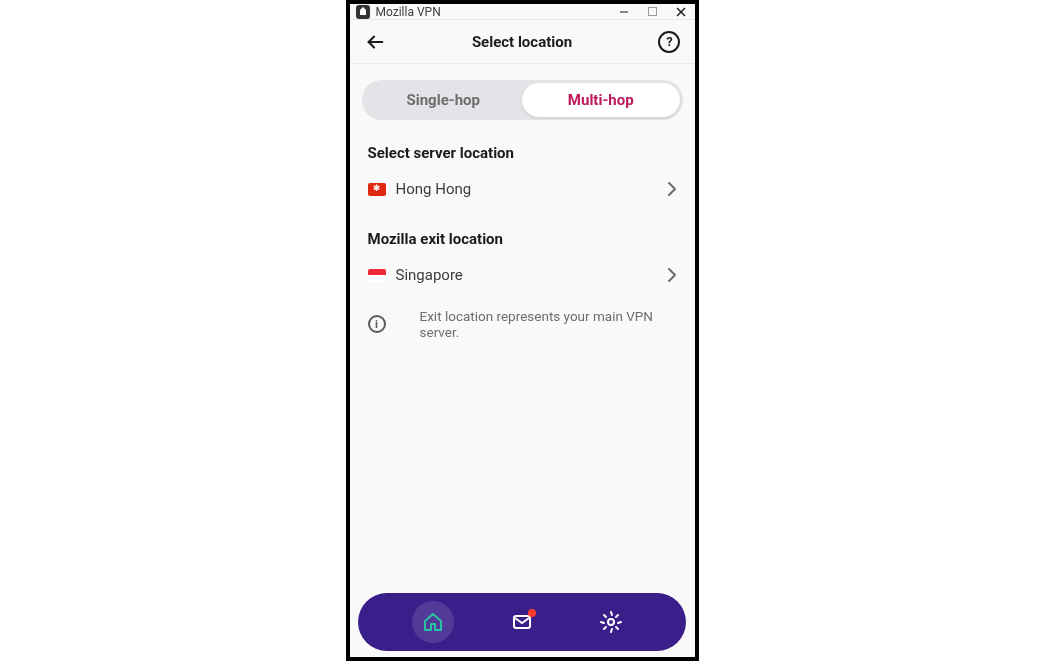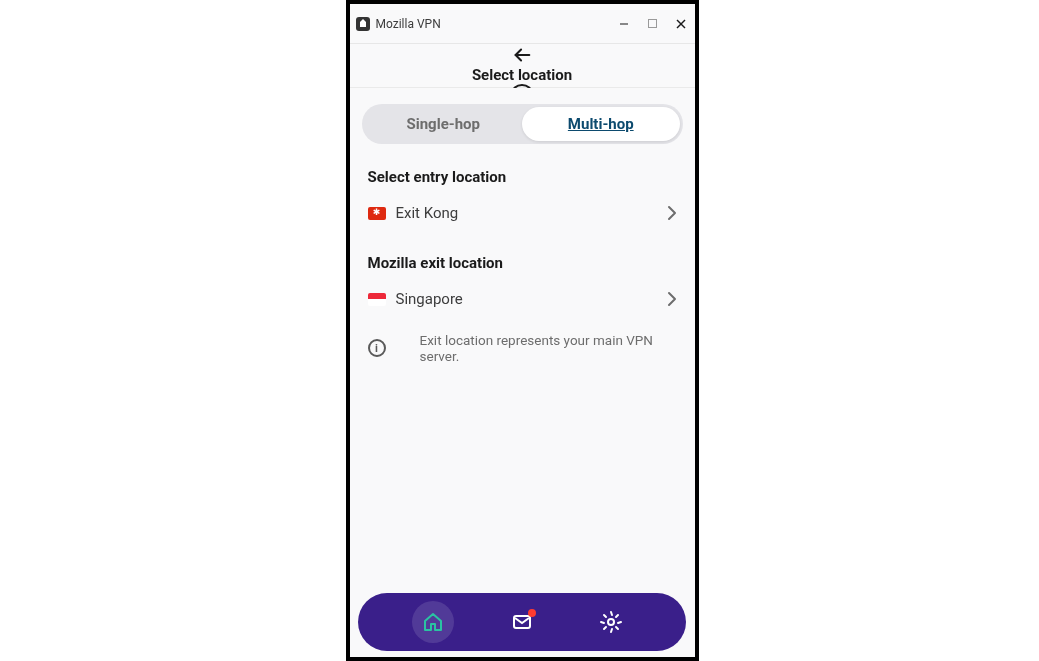--- a/index.html
+++ b/index.html
@@ -16,21 +16,21 @@
       width: 353px;
       height: 661px;
       border: 4px solid #000;
       background: #f9f9fa;
       display: flex;
       flex-direction: column;
       position: relative;
       margin-left: 5px;
     }
     .titlebar {
-      height: 40px;
+      height: 16px;
       display: flex;
       align-items: center;
       justify-content: space-between;
       padding: 0 8px 0 6px;
       background: #f9f9fa;
       border-bottom: 1px solid #e7e7e7;
       font-size: 12px;
       color: #3d3d3d;
     }
     .titlebar-left {
@@ -71,21 +71,20 @@
       background: transparent;
     }
     .header {
       height: 44px;
       display: flex;
       align-items: center;
       justify-content: space-between;
       padding: 0 14px;
       border-bottom: 1px solid #eaeaea;
       background: #f9f9fa;
-      flex-direction: column;
     }
     .back-icon svg { display: block; }
     .page-title {
       font-size: 15px;
       font-weight: 700;
       color: #1b1b1b;
     }
     .help-icon {
       width: 22px;
       height: 22px;
@@ -121,23 +120,22 @@
       font-weight: 700;
       border-radius: 20px;
       cursor: pointer;
     }
     .seg-item.inactive {
       color: #6d6d6d;
       justify-content: center;
     }
     .seg-item.active {
       background: #ffffff;
-      color: #0c4a6e;
+      color: #be185d;
       box-shadow: 0 1px 3px rgba(0,0,0,0.1);
-      text-decoration: underline;
     }
     .section-label {
       font-size: 15px;
       font-weight: 700;
       color: #1b1b1b;
       margin: 0 6px 10px 6px;
     }
     .loc-row {
       display: flex;
       align-items: center;
@@ -287,25 +285,25 @@
 
     <div class="seg-control">
       <div class="seg-item inactive">
         <span>Single-hop</span>
       </div>
       <div class="seg-item active">
         <span>Multi-hop</span>
       </div>
     </div>
 
-    <div class="section-label">Select entry location</div>
+    <div class="section-label">Select server location</div>
     <div class="loc-row">
       <div class="loc-left">
         <span class="flag hk"></span>
-        <span class="loc-name">Exit Kong</span>
+        <span class="loc-name">Hong Hong</span>
       </div>
       <span class="chevron-right">
         <svg width="10" height="16" viewBox="0 0 10 16">
             <path d="M2 2 L8 8 L2 14" stroke="#6d6d6d" stroke-width="2" fill="none" stroke-linecap="round" stroke-linejoin="round"></path>
           </svg>
       </span>
     </div>
 
     <div class="section-label">Mozilla exit location</div>
     <div class="loc-row">

